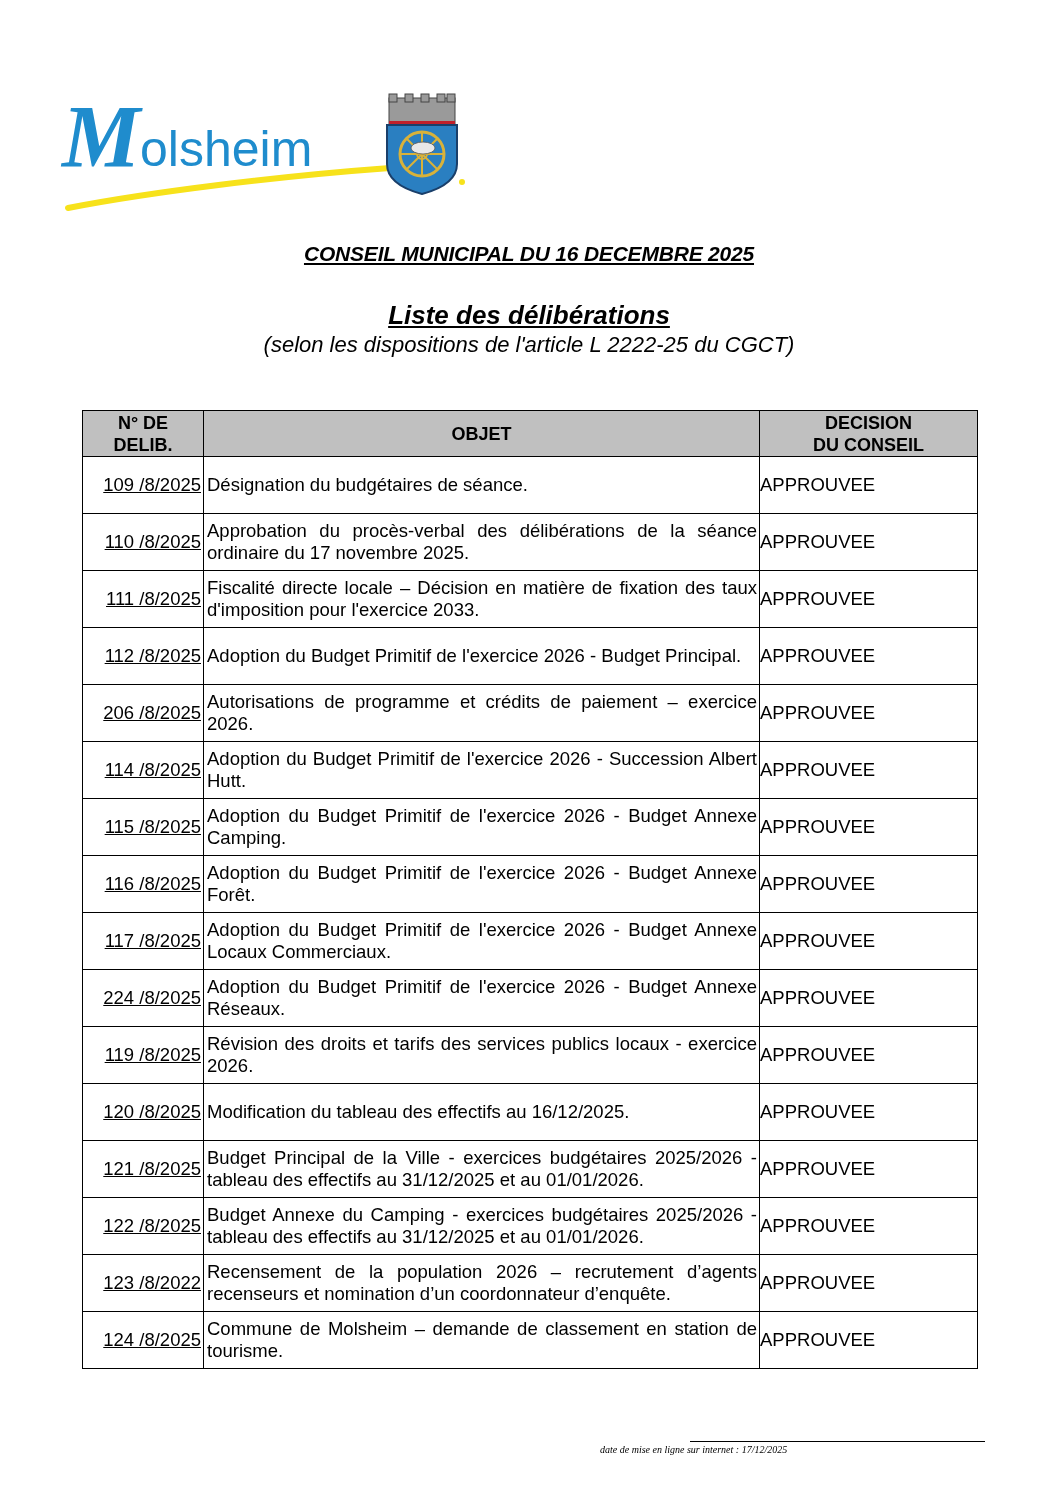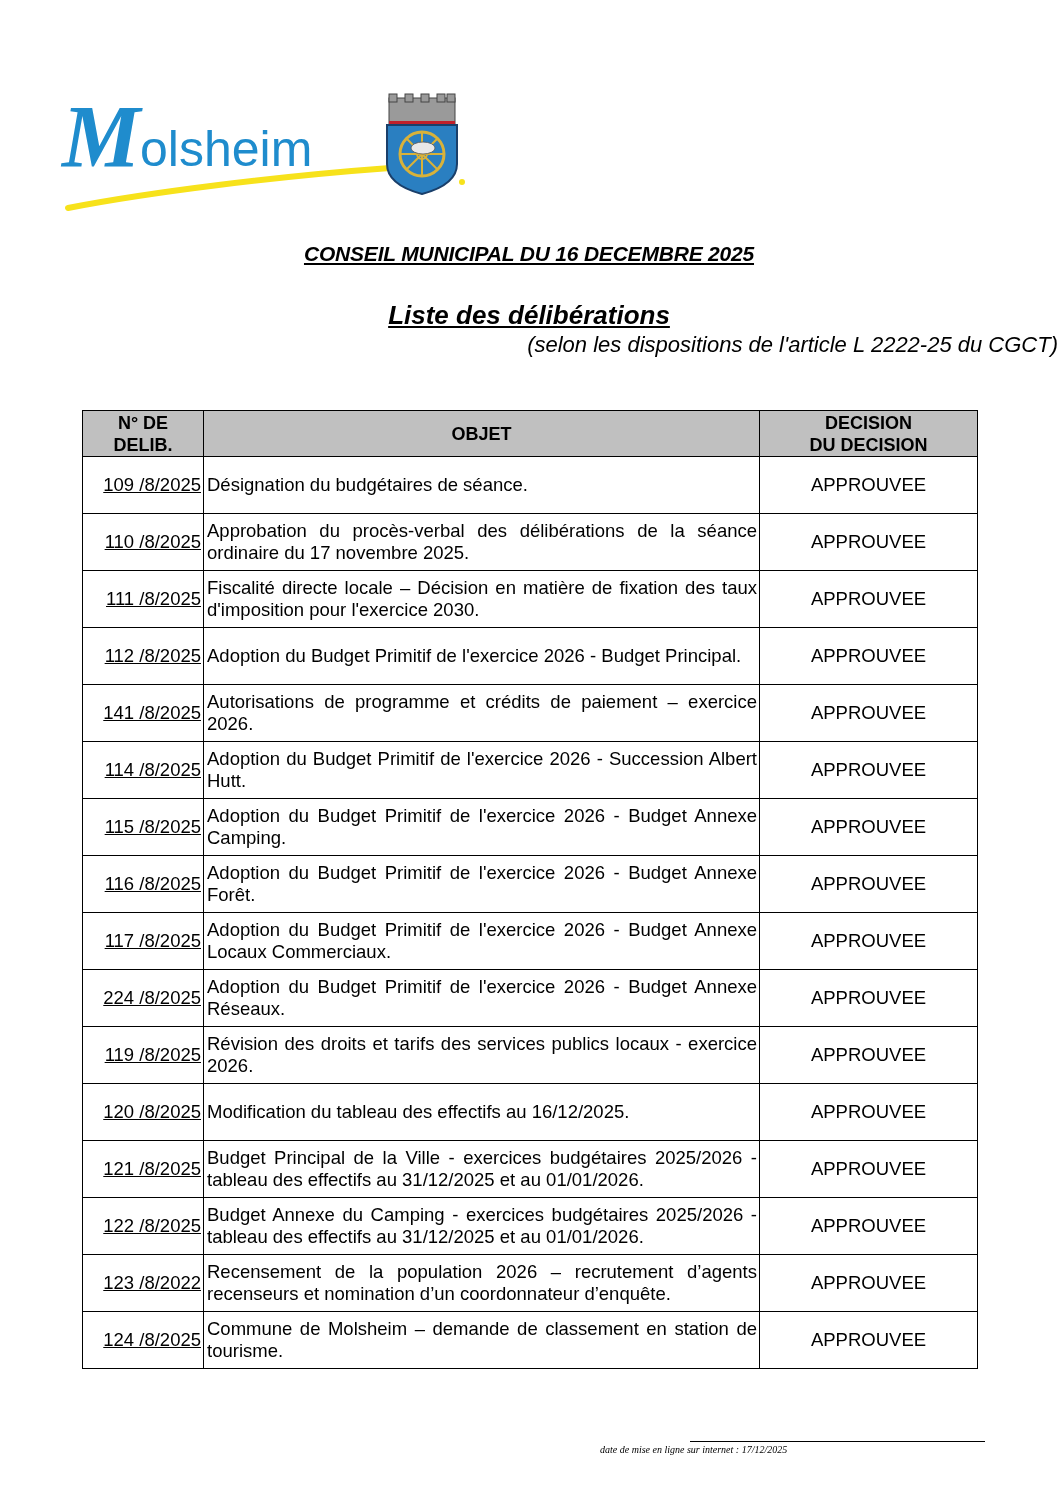--- a/index.html
+++ b/index.html
@@ -5,34 +5,34 @@
     html, body { margin: 0; padding: 0; background: #ffffff; }
     body { width: 1058px; height: 1497px; position: relative; overflow: hidden;
            font-family: "Liberation Sans", sans-serif; color: #000; }
     .logo { position: absolute; left: 60px; top: 84px; width: 420px; height: 135px; }
     .logo-text { position: absolute; left: 0; top: 0; width: 420px; height: 135px; }
     .title { position: absolute; left: 0; right: 0; top: 242px; text-align: center;
              font-size: 21px; font-weight: bold; font-style: italic; text-decoration: underline;
              letter-spacing: -0.2px; }
     .subtitle { position: absolute; left: 0; right: 0; top: 300px; text-align: center;
                 font-size: 26px; font-weight: bold; font-style: italic; text-decoration: underline; }
-    .note { position: absolute; left: 0; right: 0; top: 332px; text-align: right;
+    .note { position: absolute; left: 0; right: 0; top: 332px; text-align: center;
             font-size: 22px; font-style: italic; }
     table.delibs { position: absolute; left: 82px; top: 410px; width: 895px;
                    border-collapse: collapse; table-layout: fixed; }
     table.delibs th, table.delibs td { border: 1.3px solid #000; padding: 0; }
     table.delibs th { background: #c0c0c0; font-weight: bold; font-size: 18px; line-height: 22px;
                       height: 45px; text-align: center; vertical-align: middle; }
     col.c-num { width: 121px; }
     col.c-obj { width: 556px; }
     col.c-dec { width: 218px; }
     table.delibs td { height: 56px; vertical-align: middle; font-size: 18.5px; line-height: 22px; }
     td.num { text-align: right; padding-right: 2px !important; white-space: nowrap; text-decoration: underline; }
     td.obj { text-align: justify; padding: 0 2px 0 3px !important; }
-    td.dec { text-align: center; }
+    td.dec { text-align: left; }
     .footer-line { position: absolute; left: 690px; top: 1441px; width: 295px; height: 0;
                    border-top: 1px solid #000; }
     .footer { position: absolute; left: 600px; width: 384px; top: 1444px; text-align: left;
               font-family: "Liberation Serif", serif; font-style: italic; font-size: 10px; }
   </style>
 </head>
 <body>
 
 <div class="logo">
   <svg class="logo-text" viewBox="0 0 420 135" width="420" height="135">
@@ -71,47 +71,47 @@
     <tr>
       <th>
         <div>N° DE</div>
         <div>DELIB.</div>
       </th>
       <th>
         <div>OBJET</div>
       </th>
       <th>
         <div>DECISION</div>
-        <div>DU DECISION</div>
+        <div>DU CONSEIL</div>
       </th>
     </tr>
   </thead>
   <tbody id="rows-body">
       <tr>
         <td class="num">109 /8/2025</td>
         <td class="obj">Désignation du budgétaires de séance.</td>
         <td class="dec">APPROUVEE</td>
       </tr>
       <tr>
         <td class="num">110 /8/2025</td>
         <td class="obj">Approbation du procès-verbal des délibérations de la séance ordinaire du 17 novembre 2025.</td>
         <td class="dec">APPROUVEE</td>
       </tr>
       <tr>
         <td class="num">111 /8/2025</td>
-        <td class="obj">Fiscalité directe locale – Décision en matière de fixation des taux d'imposition pour l'exercice 2030.</td>
+        <td class="obj">Fiscalité directe locale – Décision en matière de fixation des taux d'imposition pour l'exercice 2033.</td>
         <td class="dec">APPROUVEE</td>
       </tr>
       <tr>
         <td class="num">112 /8/2025</td>
         <td class="obj">Adoption du Budget Primitif de l'exercice 2026 - Budget Principal.</td>
         <td class="dec">APPROUVEE</td>
       </tr>
       <tr>
-        <td class="num">141 /8/2025</td>
+        <td class="num">206 /8/2025</td>
         <td class="obj">Autorisations de programme et crédits de paiement – exercice 2026.</td>
         <td class="dec">APPROUVEE</td>
       </tr>
       <tr>
         <td class="num">114 /8/2025</td>
         <td class="obj">Adoption du Budget Primitif de l'exercice 2026 - Succession Albert Hutt.</td>
         <td class="dec">APPROUVEE</td>
       </tr>
       <tr>
         <td class="num">115 /8/2025</td>

